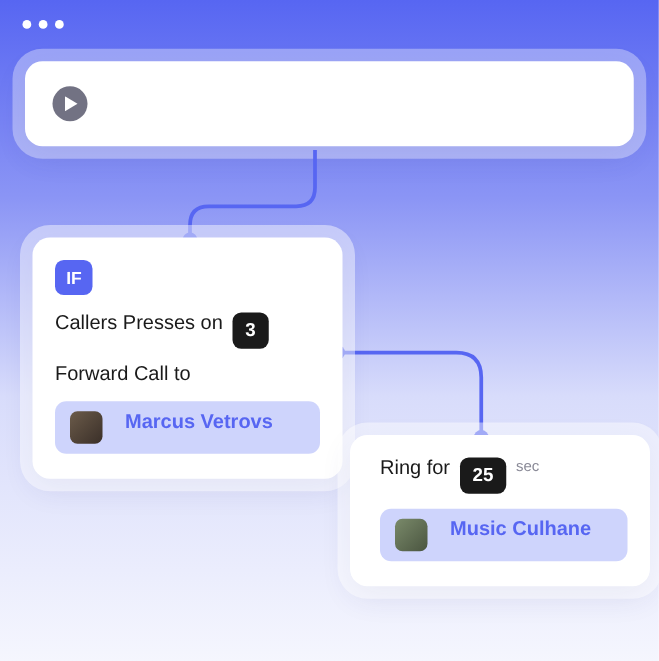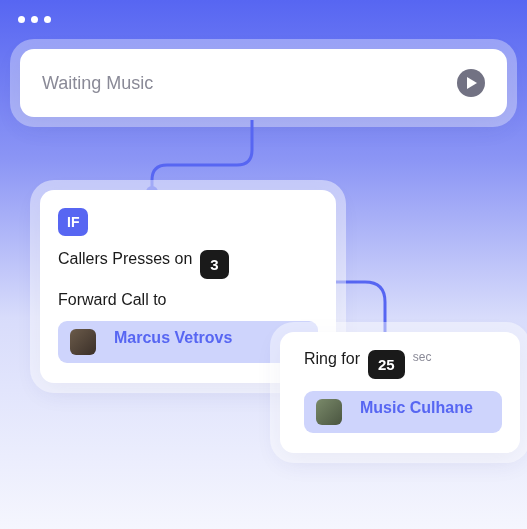--- a/index.html
+++ b/index.html
@@ -49,22 +49,22 @@
 }
 .play-btn svg { width: 12px; height: 12px; fill: #fff; margin-left: 2px; }
 
 .node-card {
   position: absolute;
   background: #fff;
   border-radius: 14px;
   padding: 18px 18px 20px;
   box-shadow: 0 0 0 10px rgba(255,255,255,0.45), 0 8px 24px rgba(50,50,120,0.10);
 }
-.card-1 { left: 40px; top: 190px; width: 296px; }
-.card-2 { left: 280px; top: 332px; width: 240px; padding-left: 24px; }
+.card-1 { left: 26px; top: 190px; width: 248px; }
+.card-2 { left: 280px; top: 348px; width: 240px; padding-left: 24px; }
 
 .if-badge {
   display: inline-block;
   background: #5766f2;
   color: #fff;
   font-weight: 700;
   font-size: 14px;
   padding: 6px 9px;
   border-radius: 7px;
   margin-bottom: 14px;
@@ -121,21 +121,20 @@
 </head>
 <body>
 
 <div class="window-chrome">
   <div class="dot"></div>
   <div class="dot"></div>
   <div class="dot"></div>
 </div>
 
 <div class="waiting-card">
-  <span class="waiting-label">Waiting Music</span>
   <div class="play-btn">
     <svg viewBox="0 0 10 12">
         <path d="M0 0 L10 6 L0 12 Z"></path>
       </svg>
   </div>
 </div>
 
 <div class="connector" style="left:152px; top:120px; width:120px; height:80px;">
   <svg width="120" height="80">
     <path class="conn-path" d="M100 0 L100 30 Q100 45 85 45 L15 45 Q0 45 0 60 L0 72"></path>

